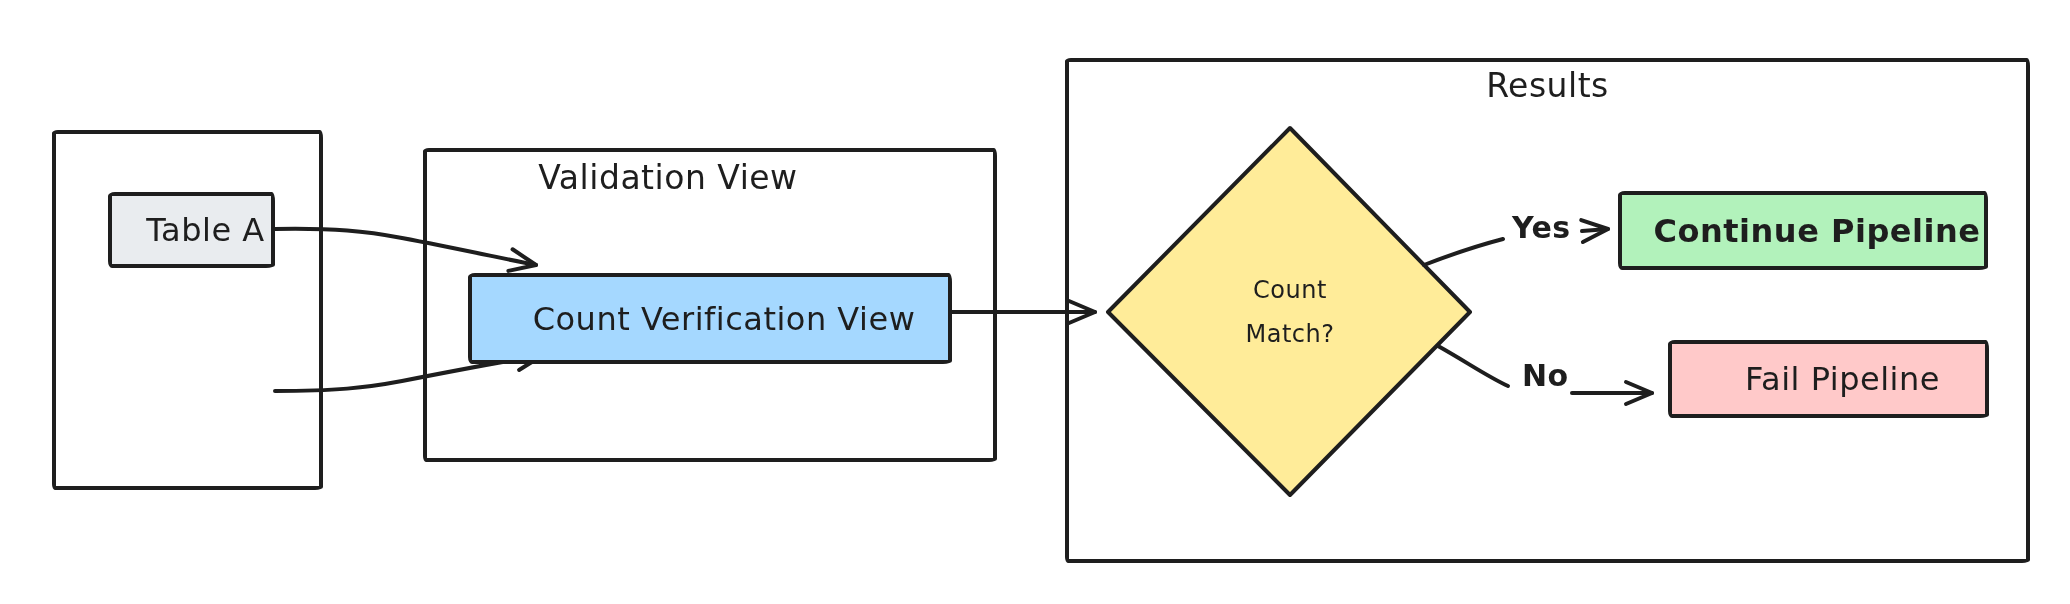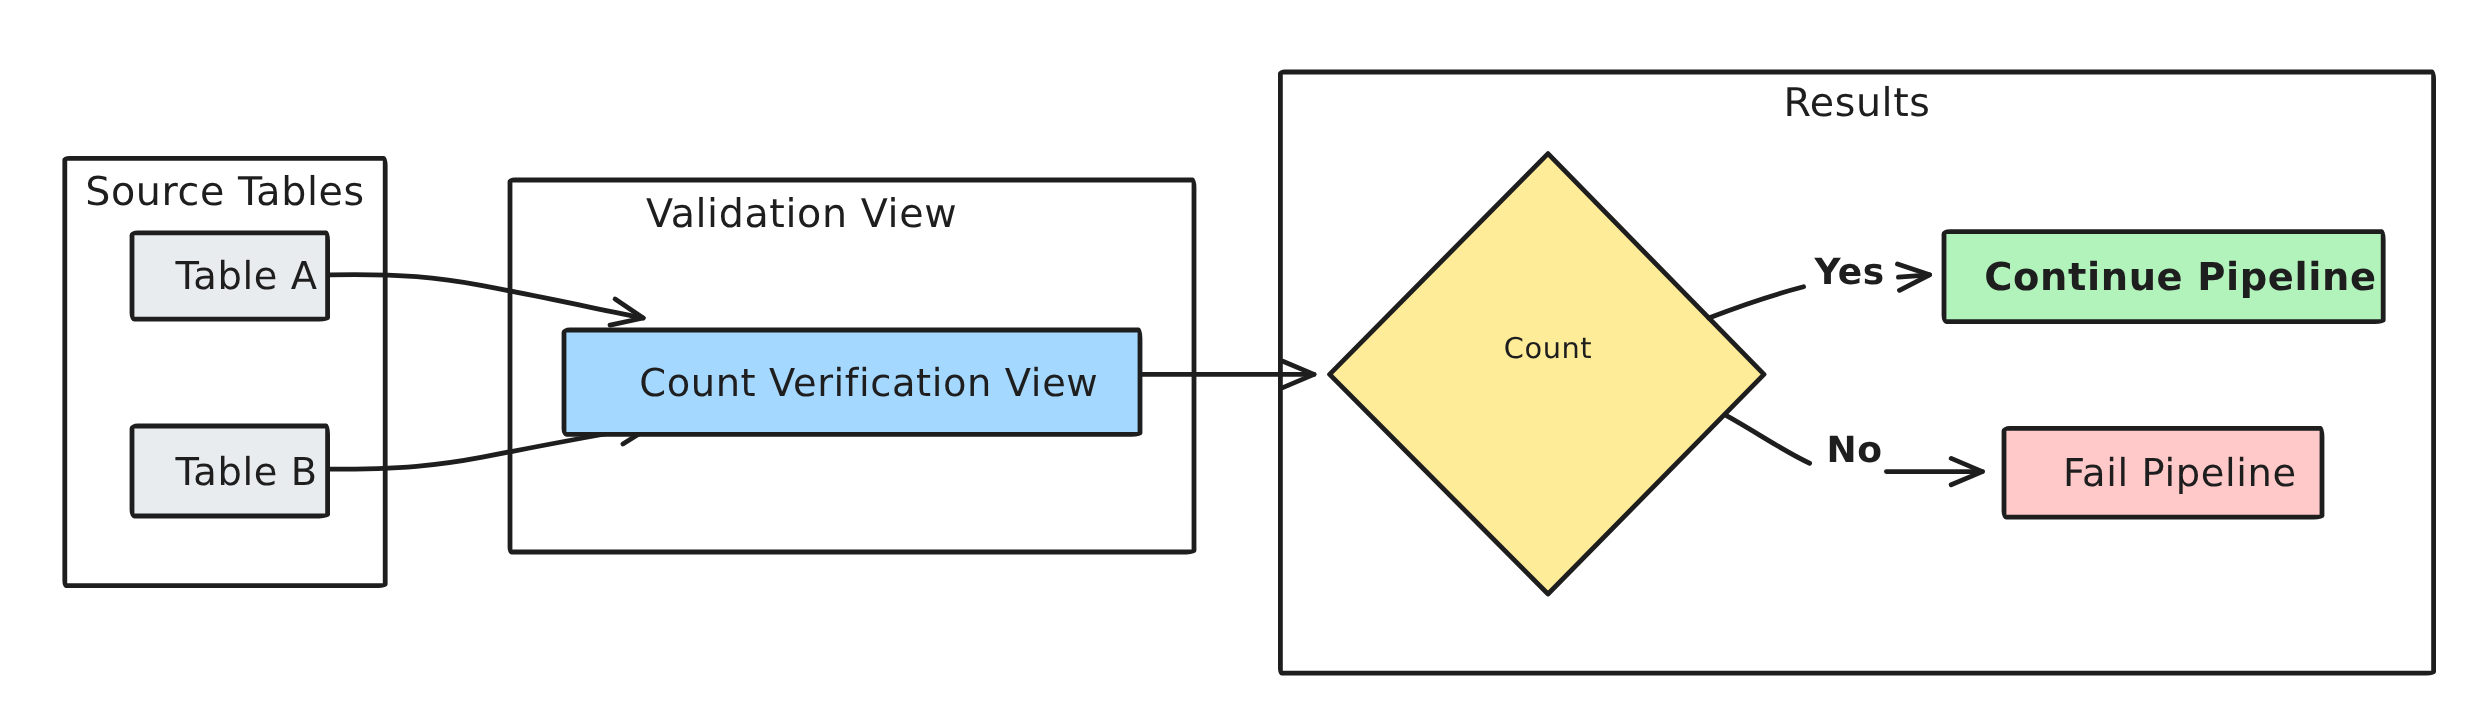--- a/index.html
+++ b/index.html
@@ -105,48 +105,45 @@
     <path d="M1424,265 C1455,253 1480,245 1503,239" fill="none" stroke-width="4" stroke-linecap="round"></path>
 
     <path d="M1582,231 L1608,229" fill="none" stroke-width="4" stroke-linecap="round" marker-end="url(#arrow)"></path>
 
     <path d="M1438,346 C1465,361 1488,377 1508,386" fill="none" stroke-width="4" stroke-linecap="round"></path>
 
     <path d="M1572,393 L1652,393" fill="none" stroke-width="4" stroke-linecap="round" marker-end="url(#arrow)"></path>
   </svg>
 
   <div class="container" style="left:52px; top:130px; width:271px; height:360px;"></div>
-  <div class="container-title" style="left:52px; top:140px; width:271px;">Source Tables</div>
 
   <div class="node gray" style="left:108px; top:192px; width:167px; height:76px;">
     <span>Table A</span>
   </div>
 
-  <div class="node gray" style="left:108px; top:353px; width:167px; height:79px;">
-    <span>Table B</span>
-  </div>
 
   <div class="container" style="left:423px; top:148px; width:574px; height:314px;"></div>
   <div class="container-title" style="left:423px; top:158px; width:490px;">Validation View</div>
 
   <div class="node blue" style="left:468px; top:273px; width:484px; height:91px;">
     <span>Count Verification View</span>
   </div>
 
   <div class="container" style="left:1065px; top:58px; width:965px; height:505px;"></div>
   <div class="container-title" style="left:1065px; top:66px; width:965px;">Results</div>
 
   <div class="diamond-label">
     <div>Count</div>
+    <div>Match?</div>
   </div>
 
   <div class="edge-label" style="left:1512px; top:210px;">Yes</div>
   <div class="edge-label" style="left:1522px; top:358px;">No</div>
 
   <div class="node green" style="left:1618px; top:191px; width:370px; height:79px;font-weight:bold;">
     <span>Continue Pipeline</span>
   </div>
 
-  <div class="node red" style="left:1668px; top:355px; width:269px; height:78px;">
+  <div class="node red" style="left:1668px; top:340px; width:321px; height:78px;">
     <span>Fail Pipeline</span>
   </div>
 
 </div>
 
 </body></html>

